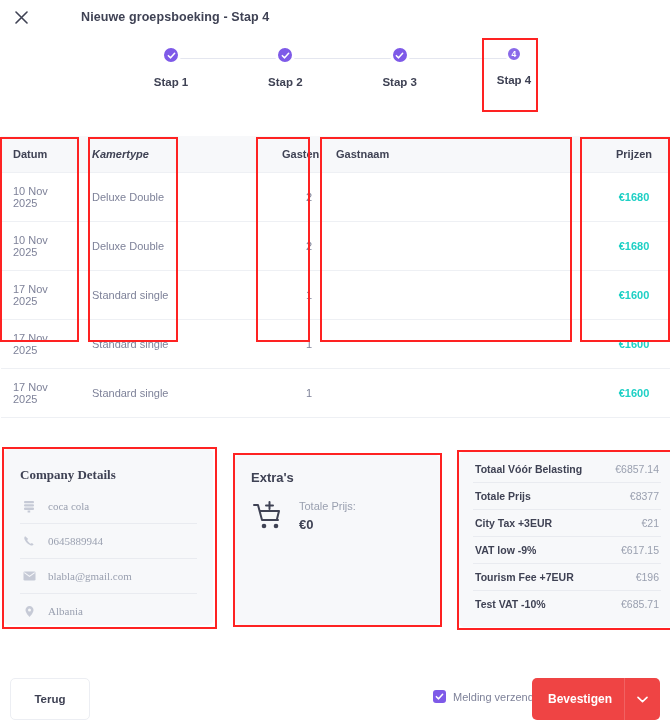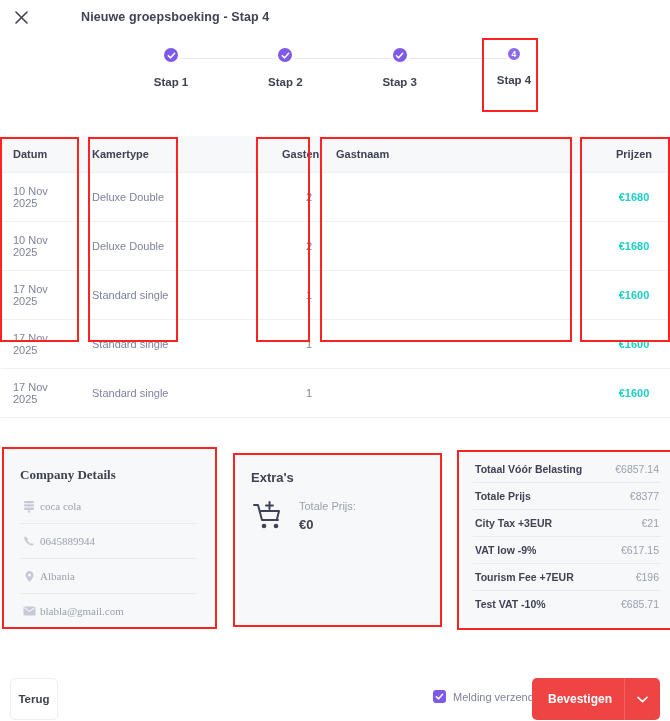--- a/index.html
+++ b/index.html
@@ -53,33 +53,33 @@
     padding: 12px 12px; text-align: left; border-bottom: 1px solid #eef0f4;
   }
   td {
     font-size: 11px; color: #7e8299; padding: 12px 12px;
     border-bottom: 1px solid #eef0f4; background: #fff; height: 34px;
   }
   th.num, td.num { text-align: right; }
   td.price { color: #1ed0c5; font-weight: bold; text-align: center; }
   th.price-h { text-align: center; }
   .c-datum { width: 79px; }
-  .c-kamer { width: 112px; }
+  .c-kamer { width: 112px; font-style: italic; }
   .c-blank { width: 78px; }
   .c-gasten { width: 54px; }
   .c-gastnaam { width: 260px; }
   .c-prijzen { width: 100px; }
 
   
   .card { position: absolute; background: #f7f8fa; border-radius: 5px; }
   .card-title { font-size: 13px; font-weight: bold; color: #3f4254; }
 
   #company-card { left: 4px; top: 449px; width: 209px; height: 176px; padding: 18px 16px 0 16px; font-family: Liberation Serif, serif; }
   .detail-row {
-    display: flex; align-items: center; gap: 4px;
+    display: flex; align-items: center; gap: 12px;
     padding: 10px 2px; border-bottom: 1px solid #e9ebf0;
     font-size: 11px; color: #9aa0b0;
   }
   .detail-row:last-child { border-bottom: none; }
   .detail-row .ic { width: 14px; height: 14px; flex: 0 0 14px; display: flex; align-items: center; justify-content: center; }
   #company-card .card-title { margin-bottom: 6px; }
 
   #extras-card { left: 235px; top: 455px; width: 205px; height: 170px; padding: 15px 16px; }
   .extras-body { display: flex; align-items: center; gap: 14px; margin-top: 14px; }
   .cart-ic { width: 34px; height: 34px; flex: 0 0 34px; }
@@ -91,21 +91,21 @@
     display: flex; justify-content: space-between; align-items: center;
     padding: 7px 2px; border-bottom: 1px solid #e9ebf0; font-size: 10.5px;
   }
   .total-row:last-child { border-bottom: none; }
   .total-label { font-weight: bold; color: #3f4254; }
   .total-value { color: #9aa0b0; }
 
   
   .footer { position: absolute; left: 0; top: 678px; width: 670px; height: 43px; }
   .btn-back {
-    position: absolute; left: 10px; top: 0; width: 48px; height: 42px;
+    position: absolute; left: 10px; top: 0; width: 80px; height: 42px;
     background: #fff; border: 1px solid #eceef3; border-radius: 5px;
     font-size: 11.5px; font-weight: bold; color: #3f4254; cursor: pointer;
     font-family: "Liberation Sans", sans-serif;
   }
   .notify { position: absolute; right: 124px; top: 12px; display: flex; align-items: center; gap: 7px; cursor: pointer; }
   .cbox {
     width: 13px; height: 13px; border-radius: 3px; background: #7e5ae8;
     display: flex; align-items: center; justify-content: center;
   }
   .notify-label { font-size: 11px; color: #7e8299; white-space: nowrap; }
@@ -239,35 +239,35 @@
     <div class="detail-row">
       <span class="ic">
         <svg width="12" height="12" viewBox="0 0 12 12" aria-hidden="true">
           <path d="M2.2 1.2 C1.3 1.8 1 3 1.6 4.4 C2.6 6.8 5 9.2 7.4 10.2 C8.8 10.8 10 10.5 10.6 9.6 L9 8 L7.6 8.7 C6.6 8.2 4.8 6.4 4.2 5.2 L5 3.8 Z" fill="#c6cad6"></path>
         </svg>
       </span>
       <span>0645889944</span>
     </div>
     <div class="detail-row">
       <span class="ic">
+        <svg width="13" height="10" viewBox="0 0 13 10" aria-hidden="true">
+          <rect x="0.5" y="0.5" width="12" height="9" rx="1.3" fill="#c6cad6"></rect>
+          <path d="M1.3 1.6 L6.5 5.4 L11.7 1.6" stroke="#f7f8fa" stroke-width="1.1" fill="none"></path>
+        </svg>
+      </span>
+      <span>blabla@gmail.com</span>
+    </div>
+    <div class="detail-row">
+      <span class="ic">
         <svg width="11" height="13" viewBox="0 0 11 13" aria-hidden="true">
           <path d="M5.5 1 C3.3 1 1.5 2.8 1.5 5 C1.5 8 5.5 12 5.5 12 C5.5 12 9.5 8 9.5 5 C9.5 2.8 7.7 1 5.5 1 Z" fill="#c6cad6"></path>
           <circle cx="5.5" cy="5" r="1.5" fill="#f7f8fa"></circle>
         </svg>
       </span>
       <span>Albania</span>
-    </div>
-    <div class="detail-row">
-      <span class="ic">
-        <svg width="13" height="10" viewBox="0 0 13 10" aria-hidden="true">
-          <rect x="0.5" y="0.5" width="12" height="9" rx="1.3" fill="#c6cad6"></rect>
-          <path d="M1.3 1.6 L6.5 5.4 L11.7 1.6" stroke="#f7f8fa" stroke-width="1.1" fill="none"></path>
-        </svg>
-      </span>
-      <span>blabla@gmail.com</span>
     </div>
   </div>
 
   <div class="card" id="extras-card">
     <div class="card-title">Extra's</div>
     <div class="extras-body">
       <span class="cart-ic">
         <svg width="34" height="34" viewBox="0 0 34 34" aria-hidden="true">
           <path d="M3 6 L7 6 L11 21 L27 21" stroke="#3f4254" stroke-width="2" fill="none" stroke-linecap="round" stroke-linejoin="round"></path>
           <path d="M9 12 L28 12 L26 20" stroke="#3f4254" stroke-width="2" fill="none" stroke-linecap="round" stroke-linejoin="round"></path>

